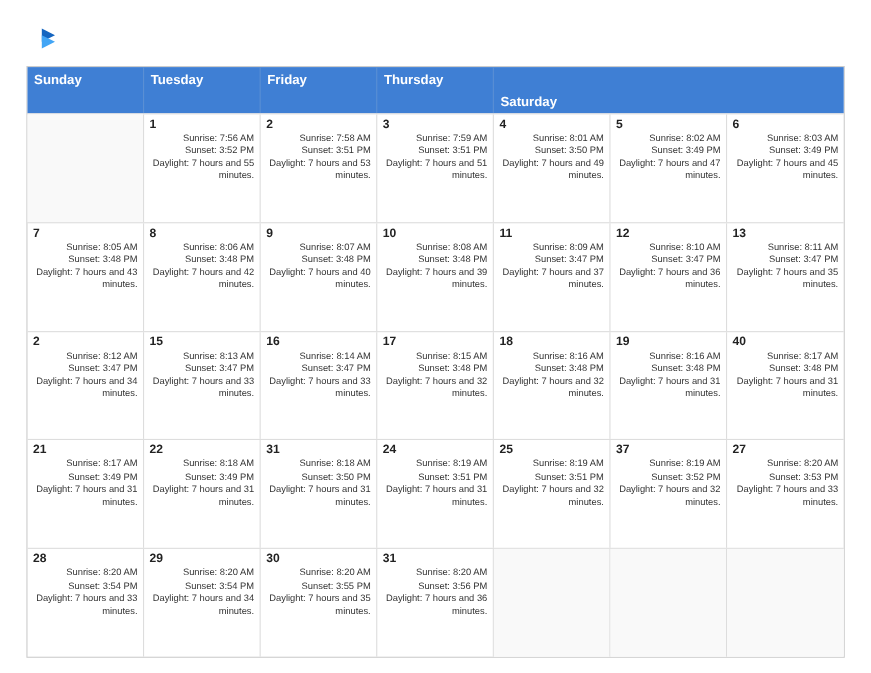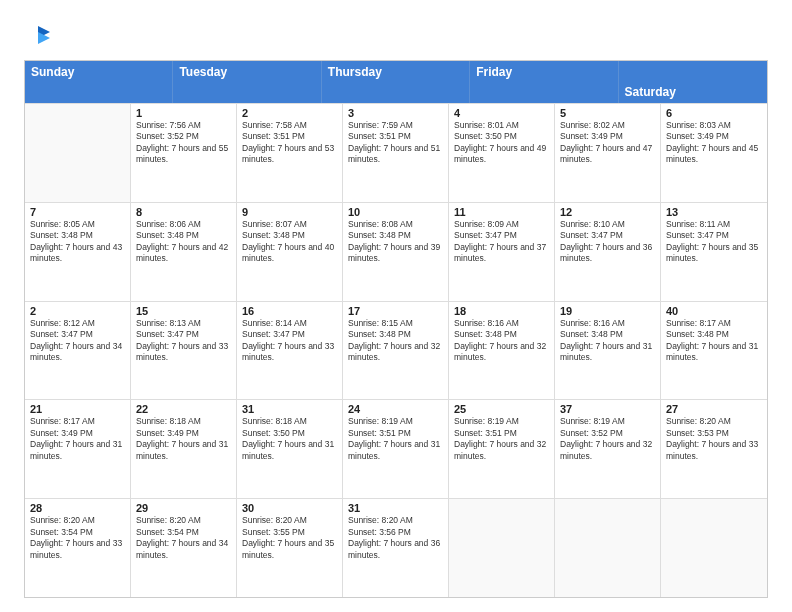--- a/index.html
+++ b/index.html
@@ -55,21 +55,21 @@
       color: #444;
     }
     .calendar {
       flex: 1;
       display: flex;
       flex-direction: column;
       border: 1px solid #ccc;
     }
     .cal-header-row {
       display: grid;
-      grid-template-columns: repeat(5, 1fr);
+      grid-template-columns: repeat(7, 1fr);
       background: #3f7fd4;
     }
     .cal-header-cell {
       color: #fff;
       font-size: 12px;
       font-weight: bold;
       padding: 4px 6px;
       border-right: 1px solid #5a8fd4;
       text-align: left;
     }
@@ -99,20 +99,21 @@
       font-size: 11px;
       font-weight: bold;
       color: #222;
       display: block;
       margin-bottom: 1px;
     }
     .cal-cell-text {
       font-size: 8.5px;
       color: #333;
       line-height: 1.35;
+      text-align: right;
     }
   </style>
 </head>
 <body>
 
 <div class="page">
   <div class="header">
     <div class="logo">
       <svg class="logo-icon" viewBox="0 0 28 28">
         <rect x="0" y="0" width="28" height="28" fill="none"></rect>
@@ -128,22 +129,22 @@
     <div class="title-block">
       <h1></h1>
       <h2></h2>
     </div>
   </div>
 
   <div class="calendar">
     <div class="cal-header-row">
     <div class="cal-header-cell">Sunday</div>
         <div class="cal-header-cell">Tuesday</div>
+        <div class="cal-header-cell">Friday</div>
         <div class="cal-header-cell">Thursday</div>
-        <div class="cal-header-cell">Friday</div>
         <div class="cal-header-cell">Saturday</div>
       </div>
     <div class="cal-body">
     <div class="cal-week">
           <div class="cal-cell empty"></div>
           <div class="cal-cell">
             <span class="cal-day-num">1</span>
             <div class="cal-cell-text">Sunrise: 7:56 AM<br>Sunset: 3:52 PM<br>Daylight: 7 hours and 55 minutes.</div>
           </div>
           <div class="cal-cell">

